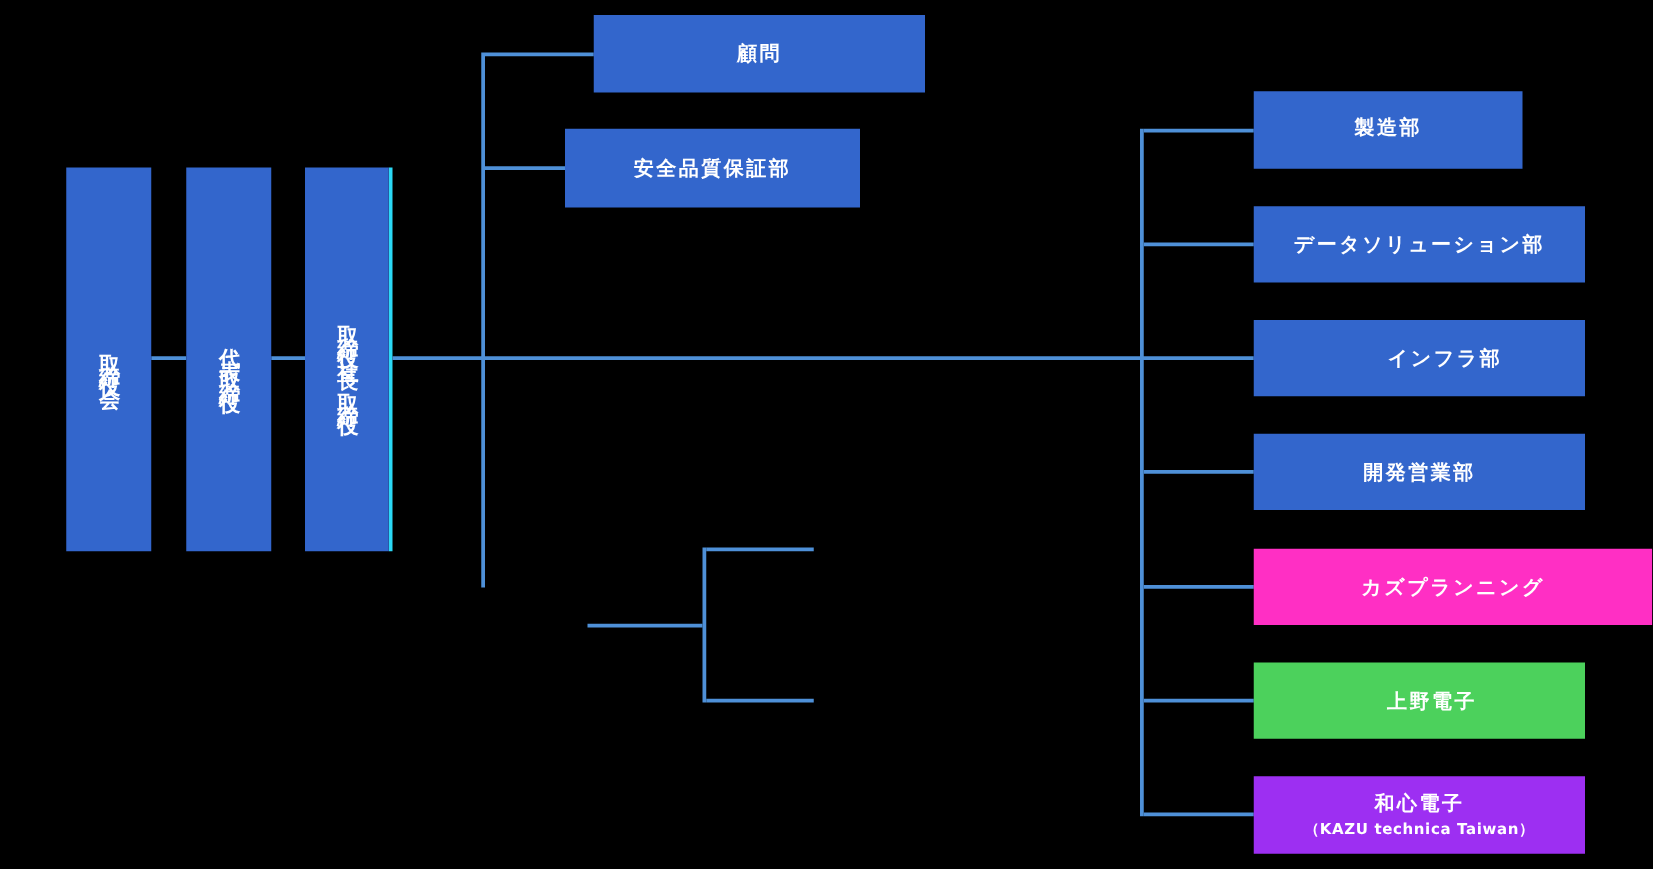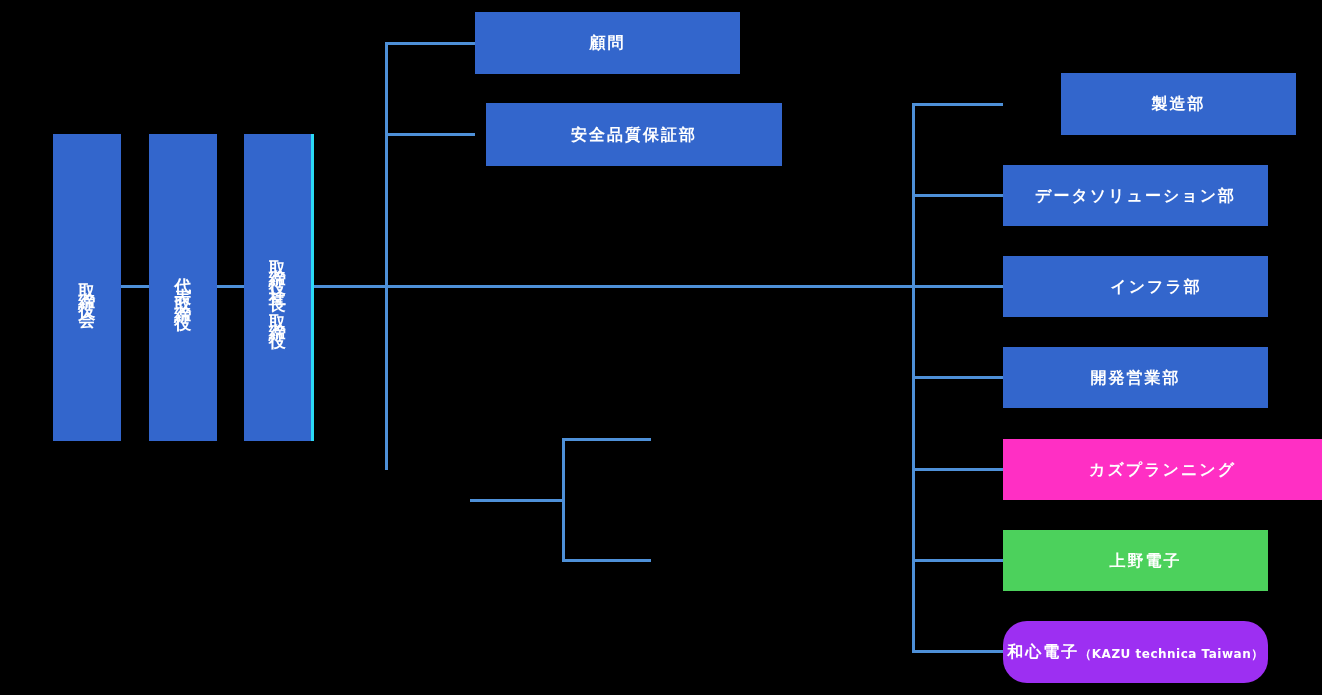--- a/index.html
+++ b/index.html
@@ -31,21 +31,21 @@
   }
   .node.vertical {
     writing-mode: vertical-rl;
     text-orientation: upright;
     font-size: 17px;
     letter-spacing: 9px;
   }
   .node.pink   { background: var(--box-pink, #ff2fc4); }
   .node.green  { background: var(--box-green, #4cd15c); padding-left: 20px; }
   .node.purple { background: var(--box-purple, #9d2ff2); }
-  .node.two-line { flex-direction: row; border-radius: 24px; }
+  .node.two-line { flex-direction: column; }
   .node .subtitle {
     font-size: 12px;
     letter-spacing: 0.5px;
     margin-top: 4px;
   }
   .line {
     position: absolute;
     background: var(--connector-line, #4e90d8);
   }
   .accent-line {
@@ -83,26 +83,26 @@
   <div class="node vertical" style="left:149px; top:134px; width:68px; height:307px;">
     <span>代表取締役</span>
   </div>
   <div class="node vertical" style="left:244px; top:134px; width:67px; height:307px;">
     <span>取締役社長・取締役</span>
   </div>
 
   <div class="node" style="left:475px; top:12px; width:265px; height:62px;">
     <span>顧問</span>
   </div>
-  <div class="node" style="left:486px; top:103px; width:296px; height:63px;">
+  <div class="node" style="left:452px; top:103px; width:236px; height:63px;">
     <span>安全品質保証部</span>
   </div>
 
 
-  <div class="node" style="left:1061px; top:73px; width:235px; height:62px;">
+  <div class="node" style="left:1003px; top:73px; width:215px; height:62px;font-family:Liberation Mono, monospace;">
     <span>製造部</span>
   </div>
   <div class="node" style="left:1003px; top:165px; width:265px; height:61px;">
     <span>データソリューション部</span>
   </div>
   <div class="node" style="left:1003px; top:256px; width:265px; height:61px;padding-left:41px;">
     <span>インフラ部</span>
   </div>
   <div class="node" style="left:1003px; top:347px; width:265px; height:61px;">
     <span>開発営業部</span>

